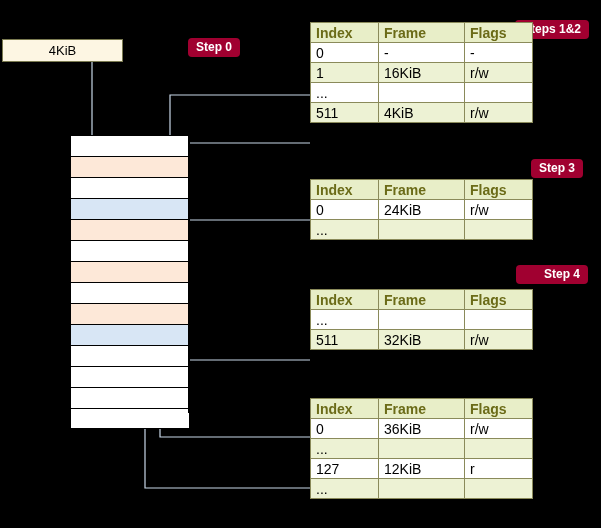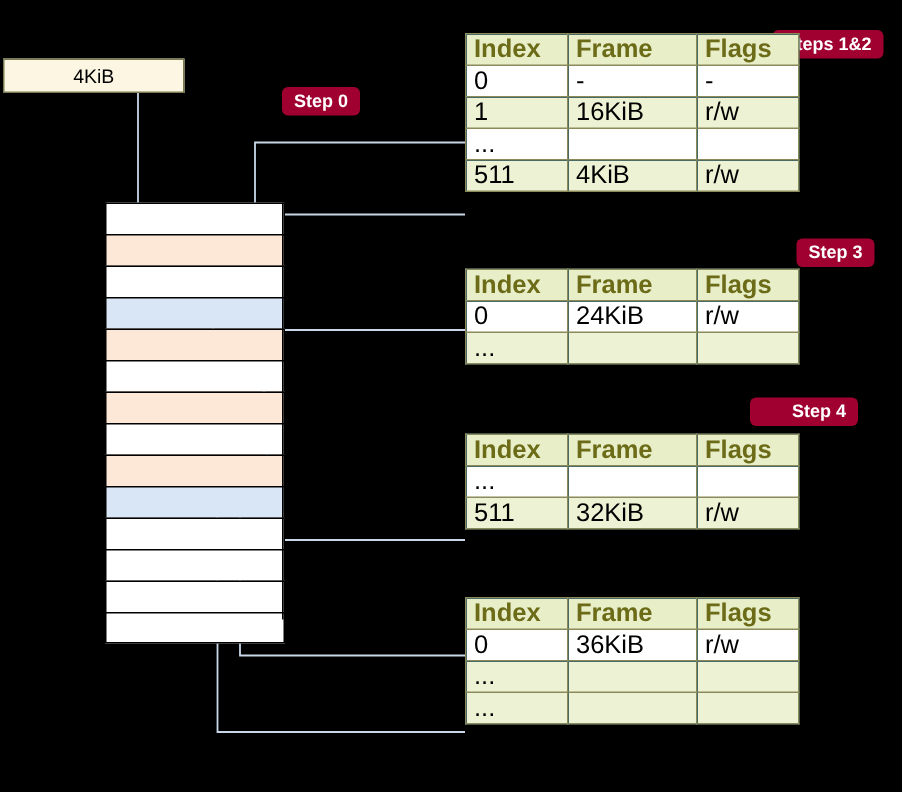--- a/index.html
+++ b/index.html
@@ -38,23 +38,23 @@
     font-size: 13px;
     text-align: center;
     line-height: 21px;
     height: 21px;
   }
 
   
   .ptable {
     border-collapse: collapse;
     table-layout: fixed;
-    font-size: 17px;
+    font-size: 14px;
     color: #000000;
-    background: #0c4a6e;
+    background: #fde047;
   }
   .ptable td, .ptable th {
     border: 1px solid #8a8a5a;
     height: 19px;
     padding: 0 5px;
     font-weight: normal;
     text-align: left;
     overflow: hidden;
     white-space: nowrap;
   }
@@ -135,23 +135,23 @@
       <polygon points="142,204 138,214 146,214" fill="#c8d8e8" stroke="none"></polygon>
       <path d="M 155 340 L 155 326"></path>
       <polygon points="155,320 151,330 159,330" fill="#c8d8e8" stroke="none"></polygon>
 
       <path d="M 176 238 L 176 258"></path>
       <polygon points="176,264 172,254 180,254" fill="#c8d8e8" stroke="none"></polygon>
     </g>
   </svg>
 
   <div class="abs step-label" style="left:515px; top:20px;">Steps 1&amp;2</div>
-  <div class="abs step-label" style="left:188px; top:58px;">Step 0</div>
+  <div class="abs step-label" style="left:188px; top:38px;">Step 0</div>
   <div class="abs step-label" style="left:521px; top:159px;margin-left:10px;">Step 3</div>
-  <div class="abs step-label" style="left:500px; top:265px;padding-left:28px;">Step 4</div>
+  <div class="abs step-label" style="left:516px; top:265px;padding-left:28px;">Step 4</div>
 
   <div class="abs src-box" style="left:2px; top:39px; width:119px;">4KiB</div>
 
   <div class="memcol" style="left:70px; top:135px;">
     <div class="memcell m-white"></div>
     <div class="memcell m-peach"></div>
     <div class="memcell m-white"></div>
     <div class="memcell m-blue"></div>
     <div class="memcell m-peach"></div>
     <div class="memcell m-white"></div>
@@ -247,20 +247,25 @@
     <tr class="row-plain">
       <td>0</td>
       <td>36KiB</td>
       <td>r/w</td>
     </tr>
     <tr class="row-alt">
       <td>...</td>
       <td></td>
       <td></td>
     </tr>
+    <tr class="row-plain">
+      <td>127</td>
+      <td>12KiB</td>
+      <td>r</td>
+    </tr>
     <tr class="row-alt">
       <td>...</td>
       <td></td>
       <td></td>
     </tr>
   </tbody>
     </table>
 
 </div>
 

